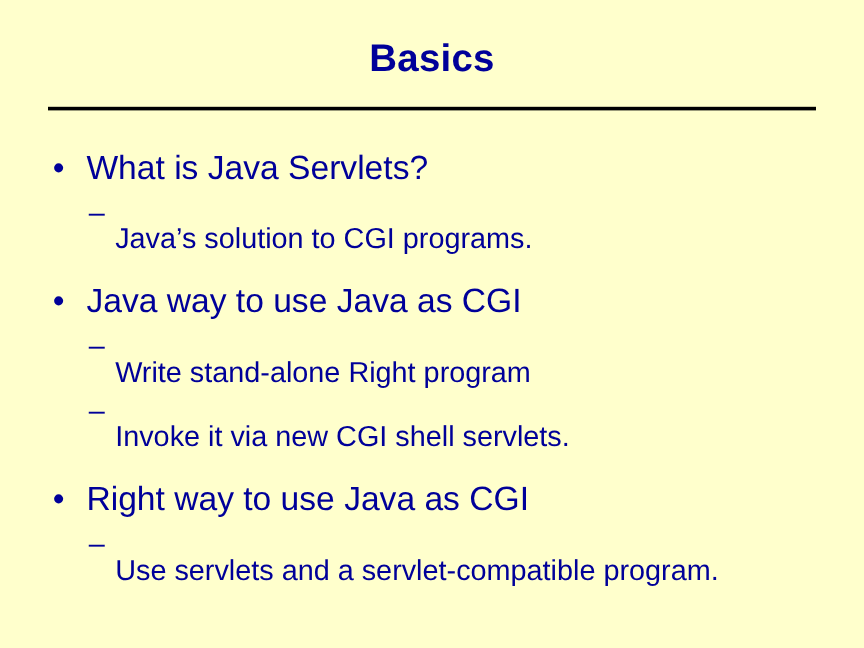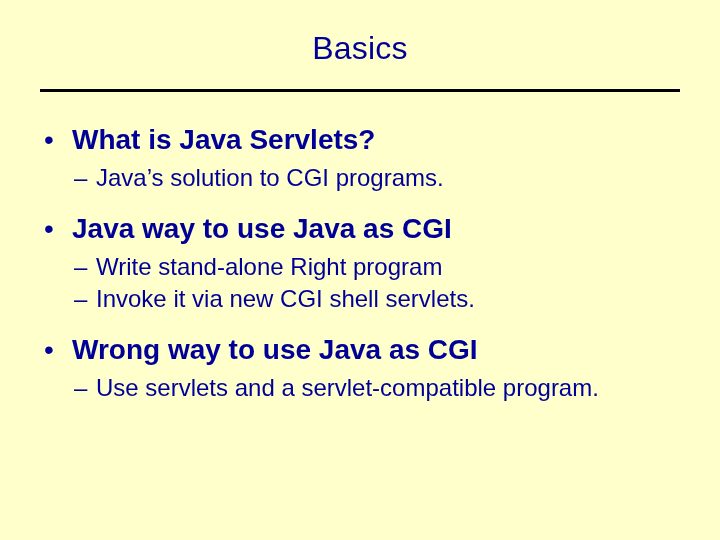--- a/index.html
+++ b/index.html
@@ -12,21 +12,21 @@
   body {
     background: #ffffcc;
     font-family: Arial, Helvetica, sans-serif;
     color: #000099;
     box-sizing: border-box;
     padding: 30px 40px 0 40px;
   }
   .title {
     text-align: center;
     font-size: 32px;
-    font-weight: normal;
+    font-weight: bold;
     margin: 0 0 22px 0;
     letter-spacing: 0.2px;
   }
   .title-rule {
     border: none;
     border-top: 3px solid #000000;
     margin: 0 0 30px 0;
   }
   .bullets {
     font-size: 28px;
@@ -37,33 +37,33 @@
     margin: 10px 0 6px 0;
   }
   .l1 .dot {
     width: 28px;
     flex: 0 0 28px;
     text-align: left;
     padding-left: 4px;
   }
   .l1 .txt {
     flex: 1;
-    font-weight: bold;
   }
   .l2 {
     display: flex;
     font-size: 24px;
     margin: 2px 0 2px 34px;
   }
   .l2 .dash {
     width: 22px;
     flex: 0 0 22px;
   }
   .l2 .txt {
     flex: 1;
+    margin-top: 22px;
   }
   .group {
     margin-bottom: 18px;
   }
 </style>
 </head>
 <body>
 
 <div class="title">Basics</div>
 <hr class="title-rule">
@@ -92,21 +92,21 @@
     </div>
     <div class="l2">
       <span class="dash">–</span>
       <span class="txt">Invoke it via new CGI shell servlets.</span>
     </div>
   </div>
 
   <div class="group">
     <div class="l1">
       <span class="dot">•</span>
-      <span class="txt">Wrong way to use Java as CGI</span>
+      <span class="txt">Right way to use Java as CGI</span>
     </div>
     <div class="l2">
       <span class="dash">–</span>
       <span class="txt">Use servlets and a servlet-compatible program.</span>
     </div>
   </div>
 
 </div>
 
 </body></html>

